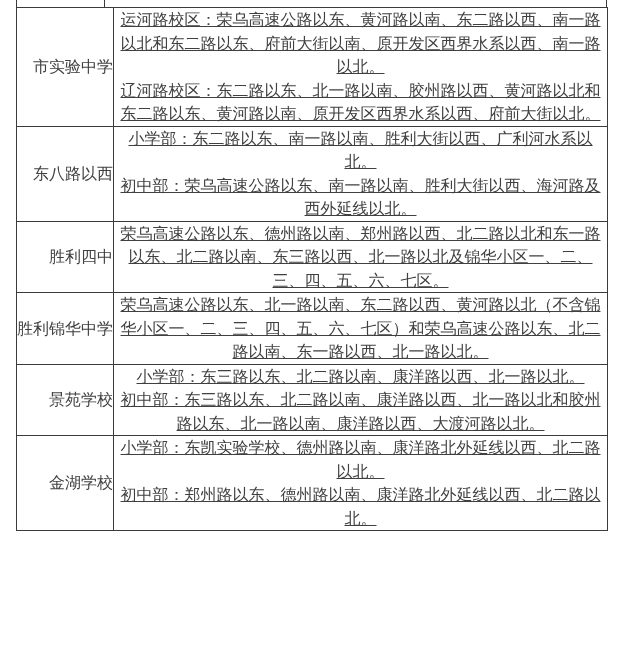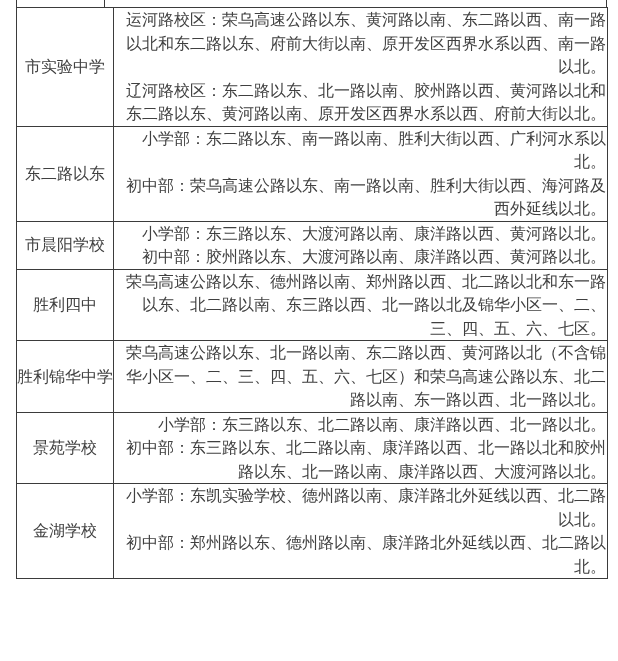--- a/index.html
+++ b/index.html
@@ -35,29 +35,29 @@
   table.district-table td{
     border:1px solid var(--border);
     color:var(--text);
     font-size:16px;
     line-height:23.5px;
     word-break:normal;
     overflow-wrap:normal;
   }
   td.school{
     width:96px;
-    text-align:center;
+    text-align:right;
     vertical-align:middle;
     padding:0;
   }
   td.desc{
     vertical-align:middle;
     padding:0 1px;
   }
-  .para{margin:0;padding:0;text-align:right;}
+  .para{margin:0;padding:0;text-align:center;text-decoration:underline;}
 </style>
 </head>
 <body>
 
 <div class="page">
   <div class="sliver">
     <div class="sliver-divider"></div>
   </div>
   <table class="district-table">
     <colgroup>
@@ -66,31 +66,24 @@
     </colgroup>
     <tbody id="table-body">
         <tr>
           <td class="school">市实验中学</td>
           <td class="desc">
             <div class="para">运河路校区：荣乌高速公路以东、黄河路以南、东二路以西、南一路以北和东二路以东、府前大街以南、原开发区西界水系以西、南一路以北。</div>
             <div class="para">辽河路校区：东二路以东、北一路以南、胶州路以西、黄河路以北和东二路以东、黄河路以南、原开发区西界水系以西、府前大街以北。</div>
           </td>
         </tr>
         <tr>
-          <td class="school">东二路以东</td>
+          <td class="school">东八路以西</td>
           <td class="desc">
             <div class="para">小学部：东二路以东、南一路以南、胜利大街以西、广利河水系以北。</div>
             <div class="para">初中部：荣乌高速公路以东、南一路以南、胜利大街以西、海河路及西外延线以北。</div>
-          </td>
-        </tr>
-        <tr>
-          <td class="school">市晨阳学校</td>
-          <td class="desc">
-            <div class="para">小学部：东三路以东、大渡河路以南、康洋路以西、黄河路以北。</div>
-            <div class="para">初中部：胶州路以东、大渡河路以南、康洋路以西、黄河路以北。</div>
           </td>
         </tr>
         <tr>
           <td class="school">胜利四中</td>
           <td class="desc">
             <div class="para">荣乌高速公路以东、德州路以南、郑州路以西、北二路以北和东一路以东、北二路以南、东三路以西、北一路以北及锦华小区一、二、三、四、五、六、七区。</div>
           </td>
         </tr>
         <tr>
           <td class="school">胜利锦华中学</td>

